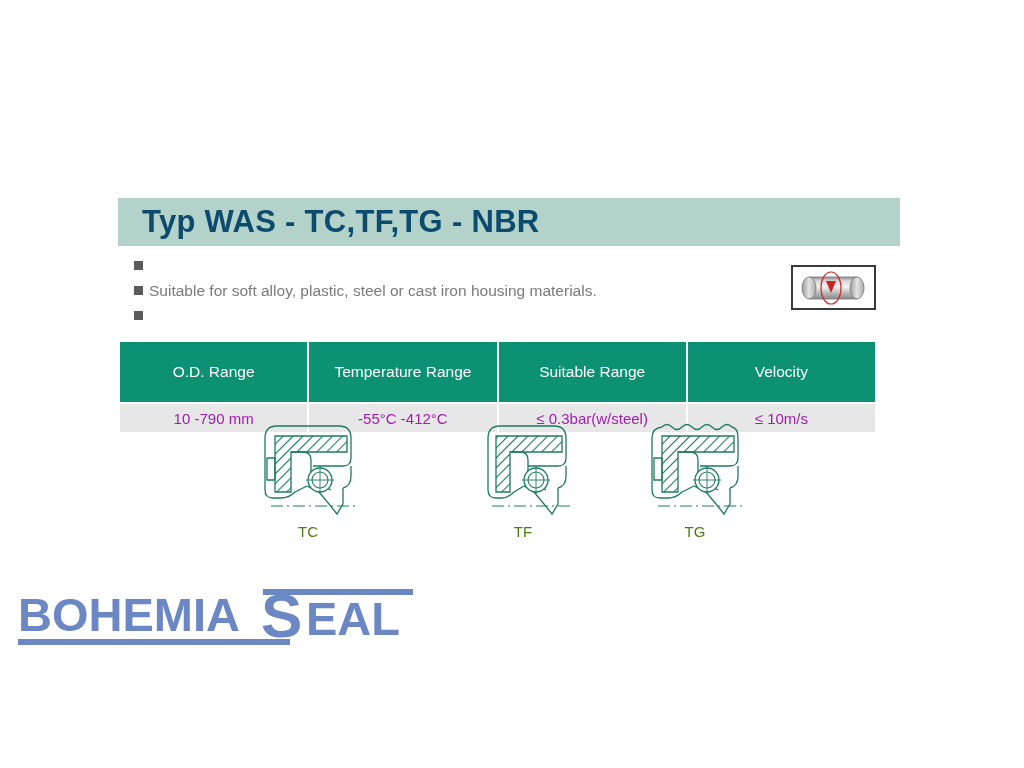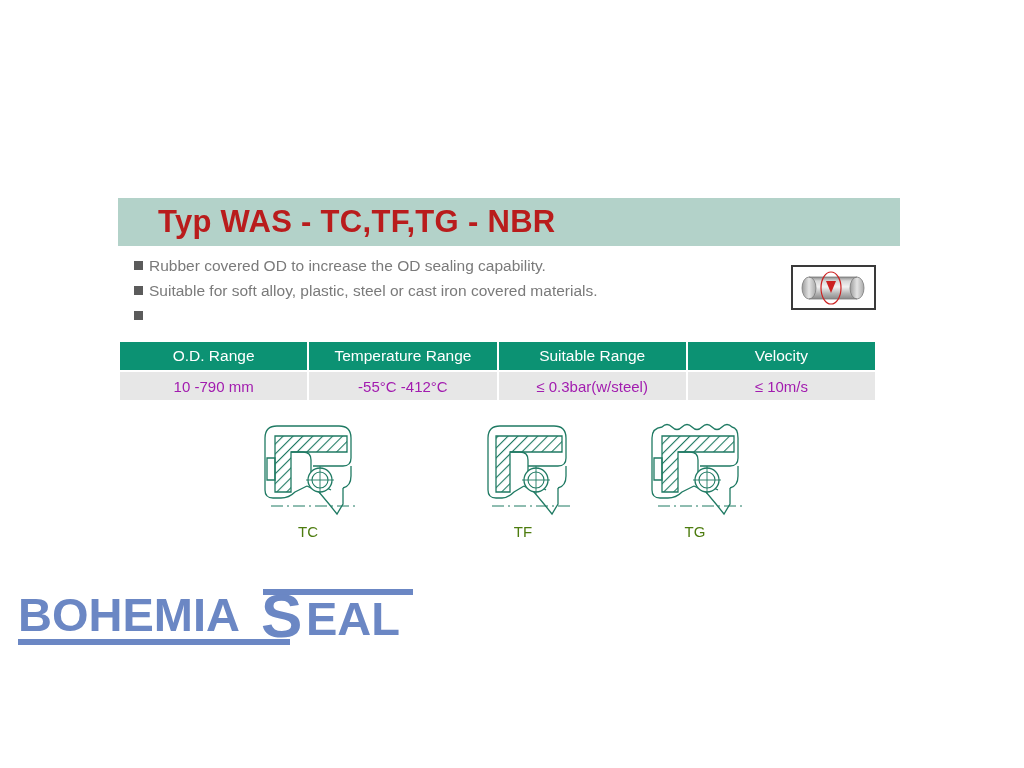--- a/index.html
+++ b/index.html
@@ -22,23 +22,23 @@
     top: 198px;
     width: 782px;
     height: 48px;
     background: #b3d2c9;
     display: flex;
     align-items: center;
   }
   #title-text {
     font-size: 31px;
     font-weight: bold;
-    color: #b91c1c;
+    color: #0c4a6e;
     letter-spacing: 0.3px;
-    margin-left: 40px;
+    margin-left: 24px;
     white-space: nowrap;
     font-family: "Liberation Sans", sans-serif;
   }
 
   
   #features {
     position: absolute;
     left: 134px;
     top: 255px;
     width: 600px;
@@ -89,21 +89,21 @@
     width: 100%;
     table-layout: fixed;
   }
   #spec-table th {
     background: #0c9273;
     color: #ffffff;
     font-size: 15.5px;
     font-weight: normal;
     height: 28px;
     text-align: center;
-    padding: 0;
+    padding: 16px;
   }
   #spec-table td {
     background: #e7e7e7;
     color: #a21caf;
     font-size: 15px;
     height: 28px;
     text-align: center;
     padding: 0;
   }
 
@@ -143,25 +143,24 @@
 </head>
 <body>
 
 <div id="title-band">
   <div id="title-text">Typ WAS - TC,TF,TG - NBR</div>
 </div>
 
 <div id="features">
   <div class="feature-row">
     <span class="bullet-square"></span>
-    <span class="feature-text">Rubber covered OD to increase the OD sealing capability.</span>
   </div>
   <div class="feature-row">
     <span class="bullet-square"></span>
-    <span class="feature-text">Suitable for soft alloy, plastic, steel or cast iron covered materials.</span>
+    <span class="feature-text">Suitable for soft alloy, plastic, steel or cast iron housing materials.</span>
   </div>
   <div class="feature-row">
     <span class="bullet-square"></span>
   </div>
 </div>
 
 <div id="shaft-icon-box">
   <svg width="81" height="41" viewBox="0 0 81 41">
     <defs>
       <linearGradient id="shaftGrad" x1="0" y1="0" x2="0" y2="1">

